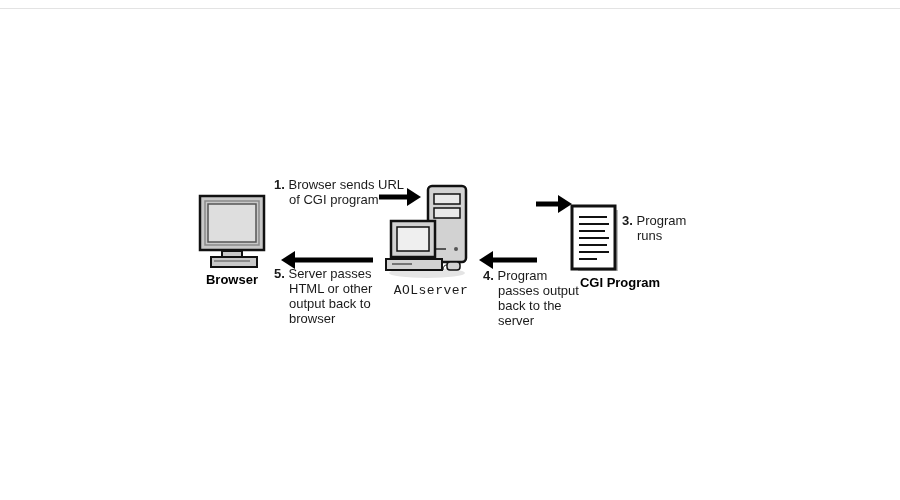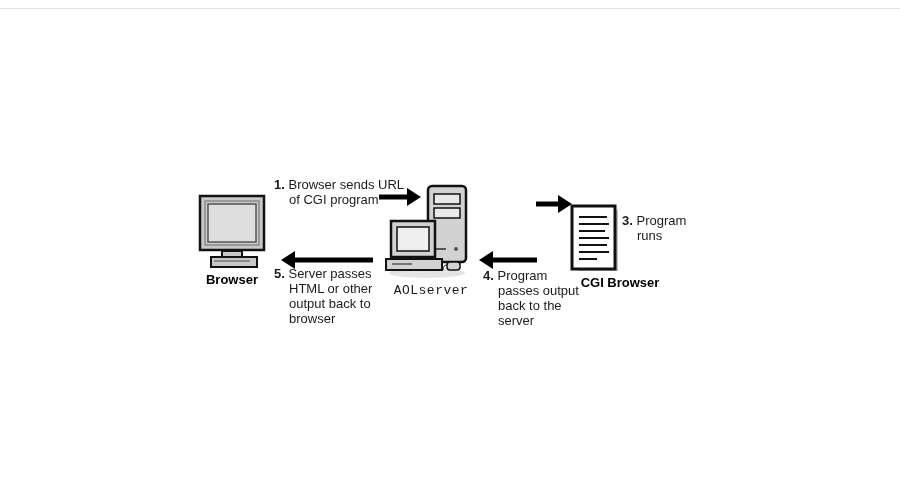--- a/index.html
+++ b/index.html
@@ -89,21 +89,21 @@
     <rect x="8" y="6" width="40" height="61" fill="#bdbdbd"></rect>
     <rect x="2" y="2" width="43" height="63" fill="#ffffff" stroke="#111" stroke-width="3"></rect>
     <line x1="9" y1="13" x2="37" y2="13" stroke="#111" stroke-width="2"></line>
     <line x1="9" y1="20" x2="39" y2="20" stroke="#111" stroke-width="2"></line>
     <line x1="9" y1="27" x2="35" y2="27" stroke="#111" stroke-width="2"></line>
     <line x1="9" y1="34" x2="39" y2="34" stroke="#111" stroke-width="2"></line>
     <line x1="9" y1="41" x2="37" y2="41" stroke="#111" stroke-width="2"></line>
     <line x1="9" y1="48" x2="39" y2="48" stroke="#111" stroke-width="2"></line>
     <line x1="9" y1="55" x2="27" y2="55" stroke="#111" stroke-width="2"></line>
   </svg>
-  <div class="abs node-label" style="left:570px;top:275px;width:100px">CGI Browser</div>
+  <div class="abs node-label" style="left:570px;top:275px;width:100px">CGI Program</div>
 
   <div class="abs step" style="left:622px;top:213px;width:85px"><b>3.</b> <span>Program
 runs</span></div>
 
   <svg class="abs" style="left:479px;top:250px" width="58" height="20" viewBox="0 0 58 20">
     <polygon points="0,10 14,1 14,19" fill="#000"></polygon>
     <line x1="13" y1="10" x2="58" y2="10" stroke="#000" stroke-width="5"></line>
   </svg>
   <div class="abs step" style="left:483px;top:268px;width:100px"><b>4.</b> <span>Program
 passes output

